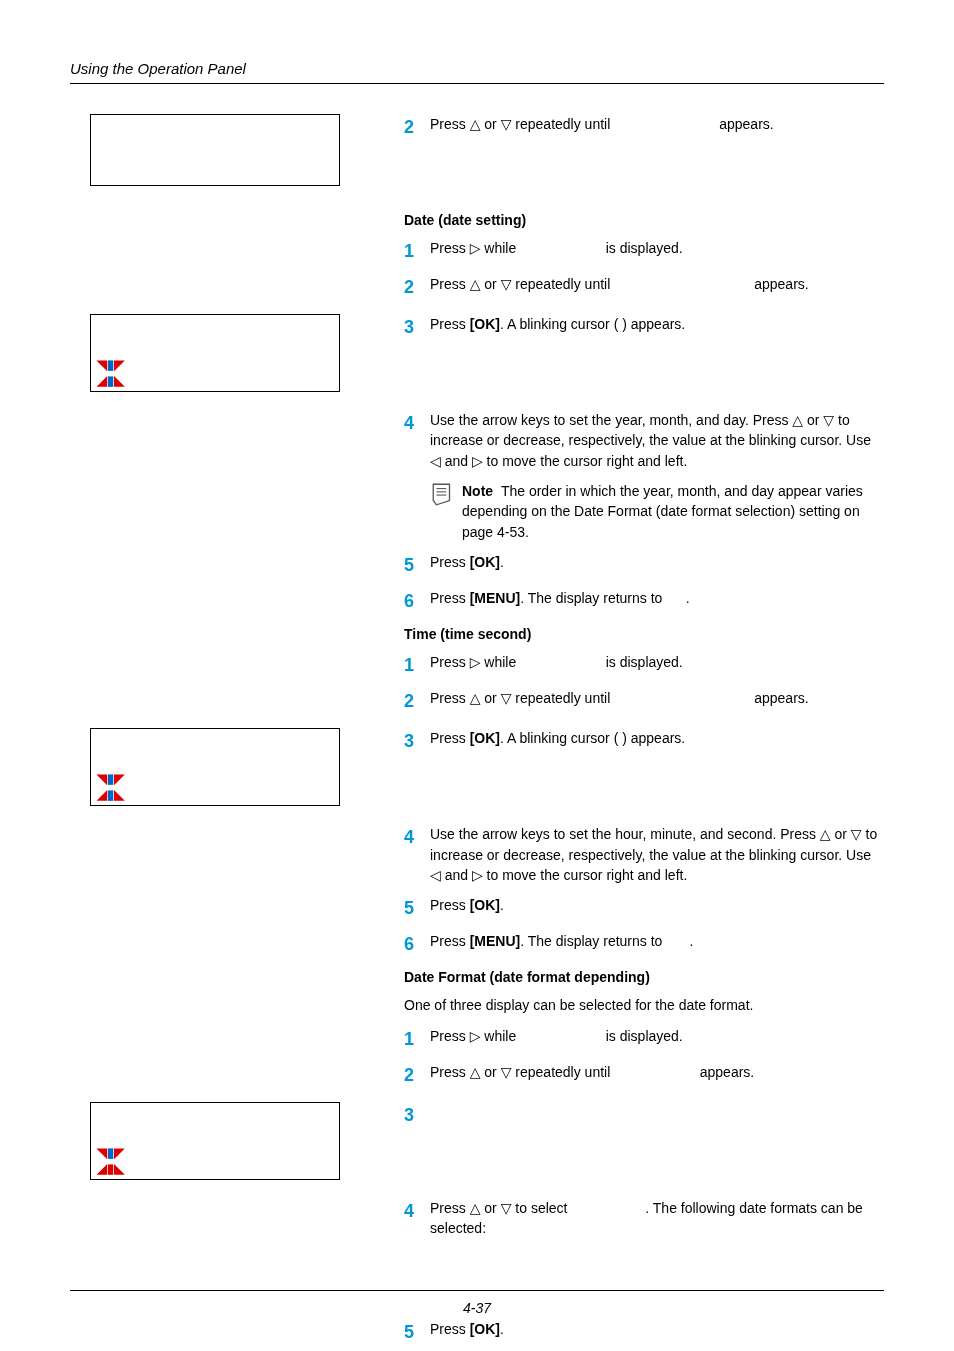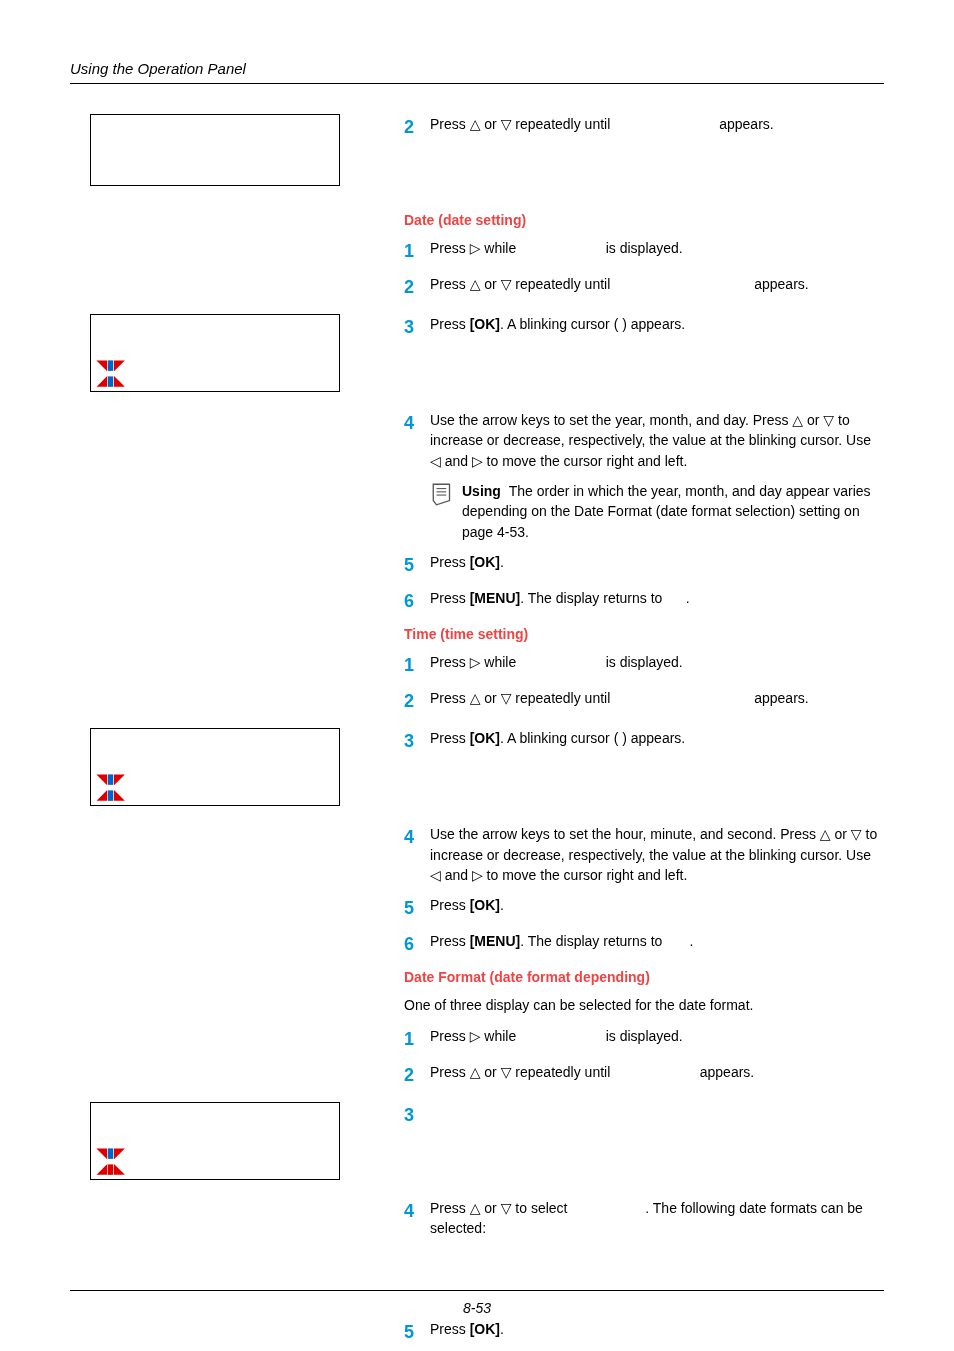--- a/index.html
+++ b/index.html
@@ -54,21 +54,21 @@
   .step-num {
     width: 26px;
     flex-shrink: 0;
     font-weight: bold;
     font-size: 18px;
     color: #0097d6;
     font-family: Arial, sans-serif;
   }
   .step-body { flex: 1; }
   .section-heading {
-    color: #ef4444;
+    color: #000000;
     font-weight: bold;
     font-size: 14px;
     margin-top: 12px;
     margin-bottom: 10px;
   }
   .icon-box, .icon-box-red {
     border: 1px solid #000;
     width: 250px;
     height: 78px;
     margin-left: 20px;
@@ -177,32 +177,32 @@
           <div class="step-num">4</div>
           <div class="step-body">Use the arrow keys to set the year, month, and day. Press △ or ▽ to increase or decrease, respectively, the value at the blinking cursor. Use ◁ and ▷ to move the cursor right and left.</div>
         </div>
       <div class="note-row">
         <svg class="note-icon" viewBox="0 0 24 24">
             <path d="M3 3 L18 3 L18 18 L6 22 L3 18 Z" fill="none" stroke="#555" stroke-width="1.2"></path>
             <line x1="6" y1="7" x2="15" y2="7" stroke="#555" stroke-width="1"></line>
             <line x1="6" y1="10" x2="15" y2="10" stroke="#555" stroke-width="1"></line>
             <line x1="6" y1="13" x2="15" y2="13" stroke="#555" stroke-width="1"></line>
           </svg>
-        <div><b>Using</b>&nbsp;&nbsp;The order in which the year, month, and day appear varies depending on the Date Format (date format selection) setting on page 4-53.</div>
+        <div><b>Note</b>&nbsp;&nbsp;The order in which the year, month, and day appear varies depending on the Date Format (date format selection) setting on page 4-53.</div>
       </div>
       <div class="step">
           <div class="step-num">5</div>
           <div class="step-body">Press <b>[OK]</b>.</div>
         </div>
       <div class="step">
           <div class="step-num">6</div>
           <div class="step-body">Press <b>[MENU]</b>. The display returns to&nbsp;&nbsp;&nbsp;&nbsp;&nbsp;&nbsp;.</div>
         </div>
 
-      <div class="section-heading">Time (time setting)</div>
+      <div class="section-heading">Time (time second)</div>
       <div class="step">
           <div class="step-num">1</div>
           <div class="step-body"><span>Press ▷ while</span>&nbsp;&nbsp;&nbsp;&nbsp;&nbsp;&nbsp;&nbsp;&nbsp;&nbsp;&nbsp;&nbsp;&nbsp;&nbsp;&nbsp;&nbsp;&nbsp;&nbsp;&nbsp;&nbsp;&nbsp;&nbsp;&nbsp;&nbsp;<span>is displayed.</span></div>
         </div>
       <div class="step">
           <div class="step-num">2</div>
           <div class="step-body"><span>Press △ or ▽ repeatedly until</span>&nbsp;&nbsp;&nbsp;&nbsp;&nbsp;&nbsp;&nbsp;&nbsp;&nbsp;&nbsp;&nbsp;&nbsp;&nbsp;&nbsp;&nbsp;&nbsp;&nbsp;&nbsp;&nbsp;&nbsp;&nbsp;&nbsp;&nbsp;&nbsp;&nbsp;&nbsp;&nbsp;&nbsp;&nbsp;&nbsp;&nbsp;&nbsp;&nbsp;&nbsp;&nbsp;&nbsp;&nbsp;<span>appears.</span></div>
         </div>
     </div>
   </div>
@@ -272,13 +272,13 @@
       <div class="step">
           <div class="step-num">5</div>
           <div class="step-body">Press <b>[OK]</b>.</div>
         </div>
     </div>
   </div>
 
 </div>
 
 <hr class="footer-rule">
-<div class="footer-num">8-53</div>
+<div class="footer-num">4-37</div>
 
 </body></html>

